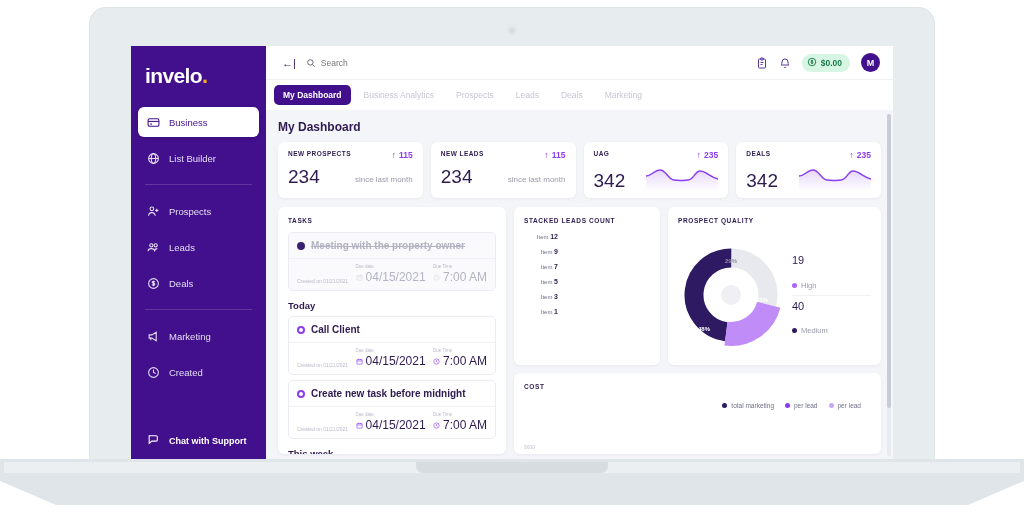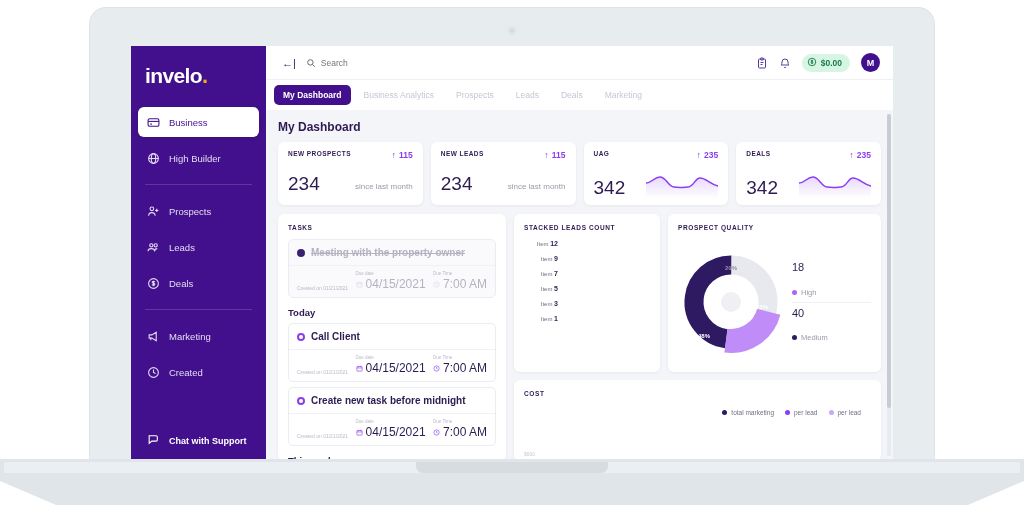--- a/index.html
+++ b/index.html
@@ -141,21 +141,21 @@
   #stats-row { display: flex; gap: 8px; margin-bottom: 9px; }
   .stat-card {
     flex: 1; background: #ffffff; border-radius: 6px; padding: 8px 10px 7px 10px;
     box-shadow: 0 1px 3px rgba(40,20,90,.06); position: relative; overflow: hidden;
     min-height: 50px;
   }
   .stat-top { display: flex; align-items: flex-start; justify-content: space-between; }
   .stat-label { font-size: 6.5px; font-weight: bold; color: #2d1b52; letter-spacing: .45px; }
   .stat-delta { font-size: 8.5px; font-weight: bold; color: #8b3ef0; display: flex; align-items: center; gap: 3px; }
   .stat-delta .arrow { font-size: 9px; }
-  .stat-bottom { display: flex; align-items: flex-end; justify-content: space-between; margin-top: 14px; }
+  .stat-bottom { display: flex; align-items: flex-end; justify-content: space-between; margin-top: 7px; }
   .stat-value { font-size: 19px; color: #2d1b52; line-height: 1.05; }
   .stat-sub { font-size: 8px; color: #9b9bab; padding-bottom: 3px; }
   .spark { width: 72px; height: 24px; }
 
   
   #panels-row { display: flex; gap: 8px; align-items: flex-start; }
   #tasks-panel {
     width: 228px; flex: 0 0 228px; background: #ffffff; border-radius: 6px;
     padding: 10px 10px 6px 10px; box-shadow: 0 1px 3px rgba(40,20,90,.06); height: 247px; overflow: hidden;
   }
@@ -258,21 +258,21 @@
           <span>Business</span>
         </div>
         <div class="nav-item">
           <span class="ic">
               <svg viewBox="0 0 24 24" fill="none" stroke="currentColor" stroke-width="2">
                 <circle cx="12" cy="12" r="9"></circle>
                 <ellipse cx="12" cy="12" rx="4" ry="9"></ellipse>
                 <line x1="3" y1="12" x2="21" y2="12"></line>
               </svg>
             </span>
-          <span>High Builder</span>
+          <span>List Builder</span>
         </div>
         <div class="nav-divider"></div>
         <div class="nav-item">
           <span class="ic">
               <svg viewBox="0 0 24 24" fill="none" stroke="currentColor" stroke-width="2">
                 <circle cx="9" cy="7" r="3.4"></circle>
                 <path d="M3 20c0-3.5 2.7-6 6-6s6 2.5 6 6"></path>
                 <line x1="18" y1="7" x2="18" y2="13"></line>
                 <line x1="15" y1="10" x2="21" y2="10"></line>
               </svg>
@@ -615,21 +615,21 @@
                       <circle cx="53" cy="53" r="39" fill="none" stroke="#c08cf7" stroke-width="24" stroke-dasharray="56.4 188.7" transform="rotate(14.4 53 53)"></circle>
 
                       <circle cx="53" cy="53" r="10" fill="#f0f0f4"></circle>
                       <text class="donut-pct onlight" x="53" y="21" text-anchor="middle">29%</text>
                       <text class="donut-pct" x="84" y="60" text-anchor="middle">23%</text>
                       <text class="donut-pct" x="26" y="89" text-anchor="middle">48%</text>
                     </svg>
                   </div>
                   <div id="legend-list">
                     <div class="legend-item">
-                      <div class="legend-val">18</div>
+                      <div class="legend-val">19</div>
                       <div class="legend-name">
                           <span class="legend-dot" style="background:#a966f5"></span>
                           <span>High</span>
                         </div>
                     </div>
                     <div class="legend-item">
                       <div class="legend-val">40</div>
                       <div class="legend-name">
                           <span class="legend-dot" style="background:#2e1a63"></span>
                           <span>Medium</span>

